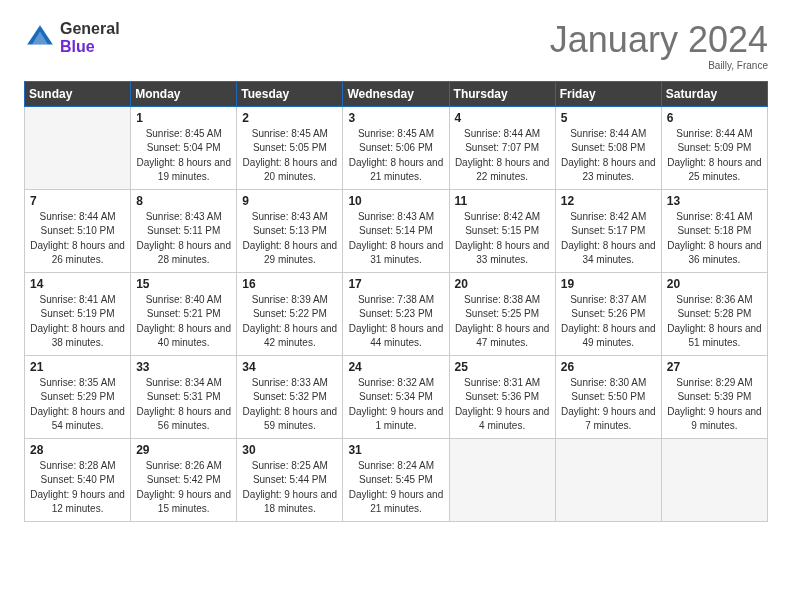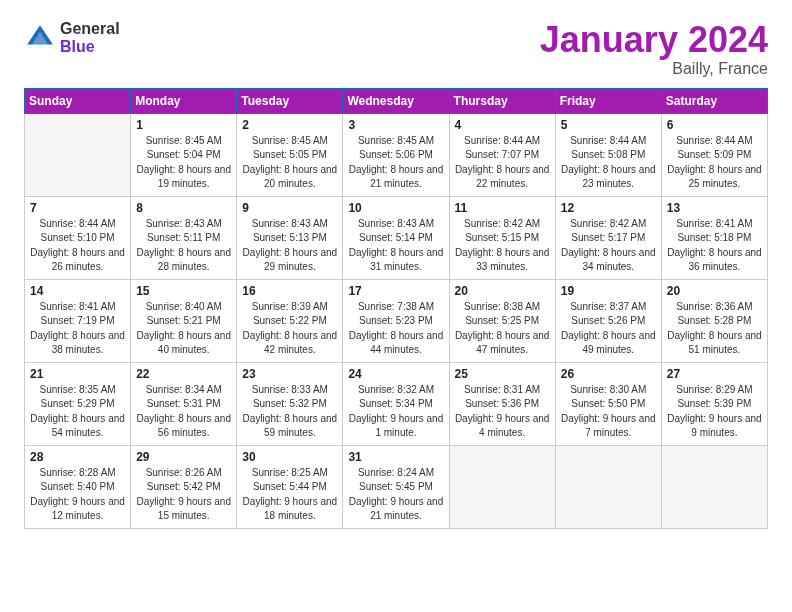--- a/index.html
+++ b/index.html
@@ -45,36 +45,36 @@
     }
     .logo-icon {
       width: 32px;
       height: 32px;
     }
     .title-block {
       text-align: right;
     }
     .month-title {
       font-size: 36px;
-      font-weight: bold;
-      color: #a21caf;
+      font-weight: normal;
+      color: #737373;
       line-height: 1.1;
     }
     .subtitle {
-      font-size: 16px;
+      font-size: 10px;
       color: #555;
     }
     .calendar {
       flex: 1;
       border-collapse: collapse;
       width: 100%;
       font-size: 10.5px;
     }
     .calendar th {
-      background-color: #a21caf;
+      background-color: #404040;
       color: #fff;
       padding: 5px 4px;
       text-align: left;
       font-size: 12px;
       font-weight: bold;
       border: 1px solid #1a6bbf;
     }
     .calendar td {
       border: 1px solid #ccc;
       vertical-align: top;
@@ -227,21 +227,21 @@
             <div class="day-info">Sunrise: 8:41 AM
 Sunset: 5:18 PM
 Daylight: 8 hours
 and 36 minutes.</div>
           </td>
         </tr>
         <tr>
           <td>
             <span class="day-number">14</span>
             <div class="day-info">Sunrise: 8:41 AM
-Sunset: 7:19 PM
+Sunset: 5:19 PM
 Daylight: 8 hours
 and 38 minutes.</div>
           </td>
           <td>
             <span class="day-number">15</span>
             <div class="day-info">Sunrise: 8:40 AM
 Sunset: 5:21 PM
 Daylight: 8 hours
 and 40 minutes.</div>
           </td>
@@ -283,28 +283,28 @@
         </tr>
         <tr>
           <td>
             <span class="day-number">21</span>
             <div class="day-info">Sunrise: 8:35 AM
 Sunset: 5:29 PM
 Daylight: 8 hours
 and 54 minutes.</div>
           </td>
           <td>
-            <span class="day-number">22</span>
+            <span class="day-number">33</span>
             <div class="day-info">Sunrise: 8:34 AM
 Sunset: 5:31 PM
 Daylight: 8 hours
 and 56 minutes.</div>
           </td>
           <td>
-            <span class="day-number">23</span>
+            <span class="day-number">34</span>
             <div class="day-info">Sunrise: 8:33 AM
 Sunset: 5:32 PM
 Daylight: 8 hours
 and 59 minutes.</div>
           </td>
           <td>
             <span class="day-number">24</span>
             <div class="day-info">Sunrise: 8:32 AM
 Sunset: 5:34 PM
 Daylight: 9 hours

